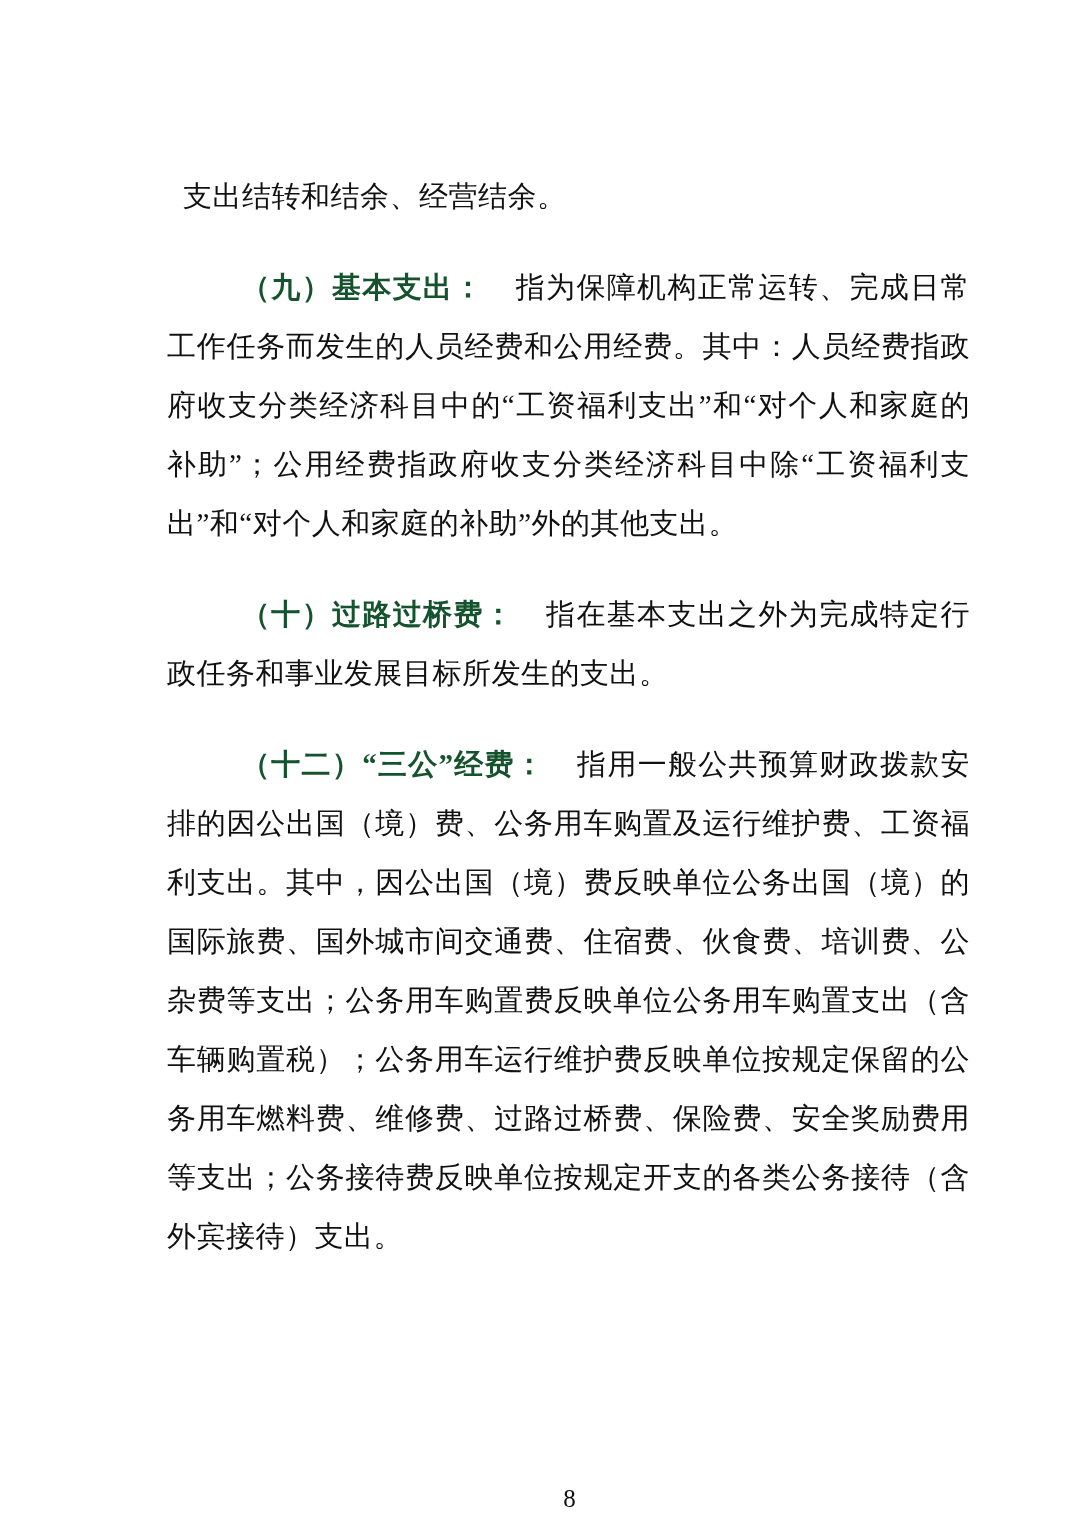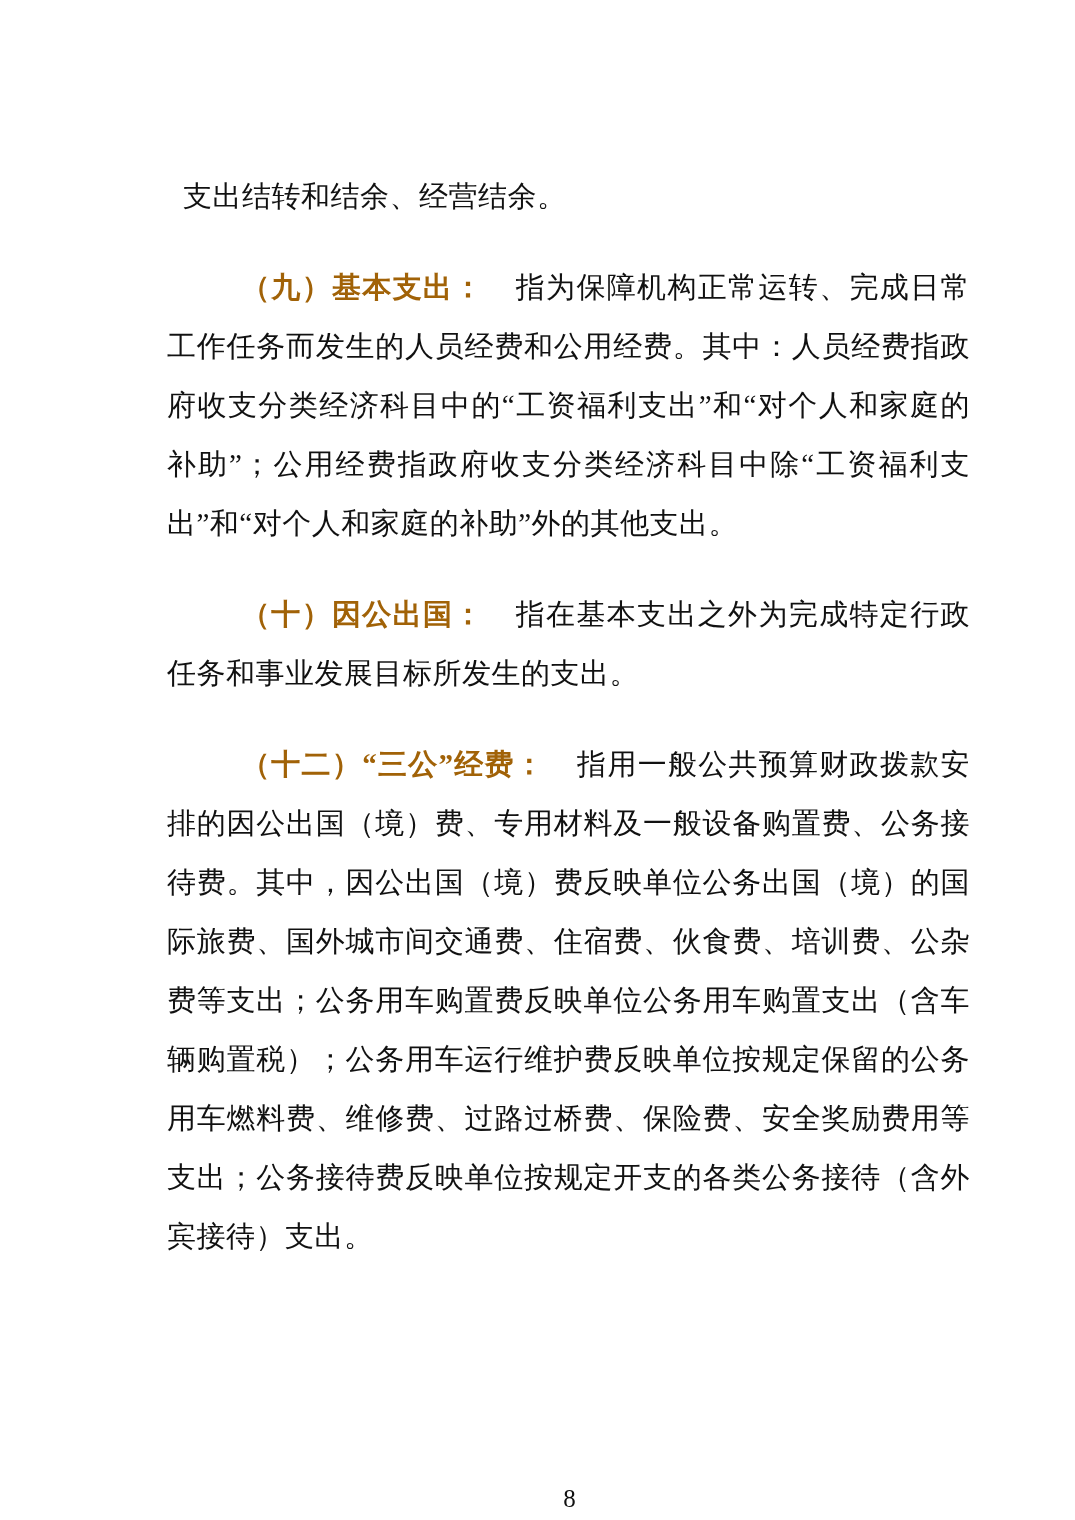--- a/index.html
+++ b/index.html
@@ -27,21 +27,21 @@
     text-align: justify;
     text-justify: inter-ideograph;
     letter-spacing: 0.5px;
     color: #111111;
   }
   .content p.indent {
     text-indent: 2em;
   }
   .lead {
     font-weight: bold;
-    color: #a16207;
+    color: #14532d;
   }
   .page-number {
     position: absolute;
     top: 1436px;
     left: 0;
     width: 100%;
     text-align: center;
     font-size: 25px;
     line-height: 30px;
     color: #111111;
@@ -55,25 +55,25 @@
 
     <p>
       <span>支出结转和结余、经营结余。</span>
     </p>
 
     <p class="indent">
       <span class="lead">（九）基本支出：</span><span>指为保障机构正常运转、完成日常工作任务而发生的人员经费和公用经费。其中：人员经费指政府收支分类经济科目中的“工资福利支出”和“对个人和家庭的补助”；公用经费指政府收支分类经济科目中除“工资福利支出”和“对个人和家庭的补助”外的其他支出。</span>
     </p>
 
     <p class="indent">
-      <span class="lead">（十）因公出国：</span><span>指在基本支出之外为完成特定行政任务和事业发展目标所发生的支出。</span>
+      <span class="lead">（十）过路过桥费：</span><span>指在基本支出之外为完成特定行政任务和事业发展目标所发生的支出。</span>
     </p>
 
 
     <p class="indent">
-      <span class="lead">（十二）“三公”经费：</span><span>指用一般公共预算财政拨款安排的因公出国（境）费、专用材料及一般设备购置费、公务接待费。其中，因公出国（境）费反映单位公务出国（境）的国际旅费、国外城市间交通费、住宿费、伙食费、培训费、公杂费等支出；公务用车购置费反映单位公务用车购置支出（含车辆购置税）；公务用车运行维护费反映单位按规定保留的公务用车燃料费、维修费、过路过桥费、保险费、安全奖励费用等支出；公务接待费反映单位按规定开支的各类公务接待（含外宾接待）支出。</span>
+      <span class="lead">（十二）“三公”经费：</span><span>指用一般公共预算财政拨款安排的因公出国（境）费、公务用车购置及运行维护费、工资福利支出。其中，因公出国（境）费反映单位公务出国（境）的国际旅费、国外城市间交通费、住宿费、伙食费、培训费、公杂费等支出；公务用车购置费反映单位公务用车购置支出（含车辆购置税）；公务用车运行维护费反映单位按规定保留的公务用车燃料费、维修费、过路过桥费、保险费、安全奖励费用等支出；公务接待费反映单位按规定开支的各类公务接待（含外宾接待）支出。</span>
     </p>
 
 
   </div>
 
   <div class="page-number">8</div>
 </div>
 
 </body></html>

